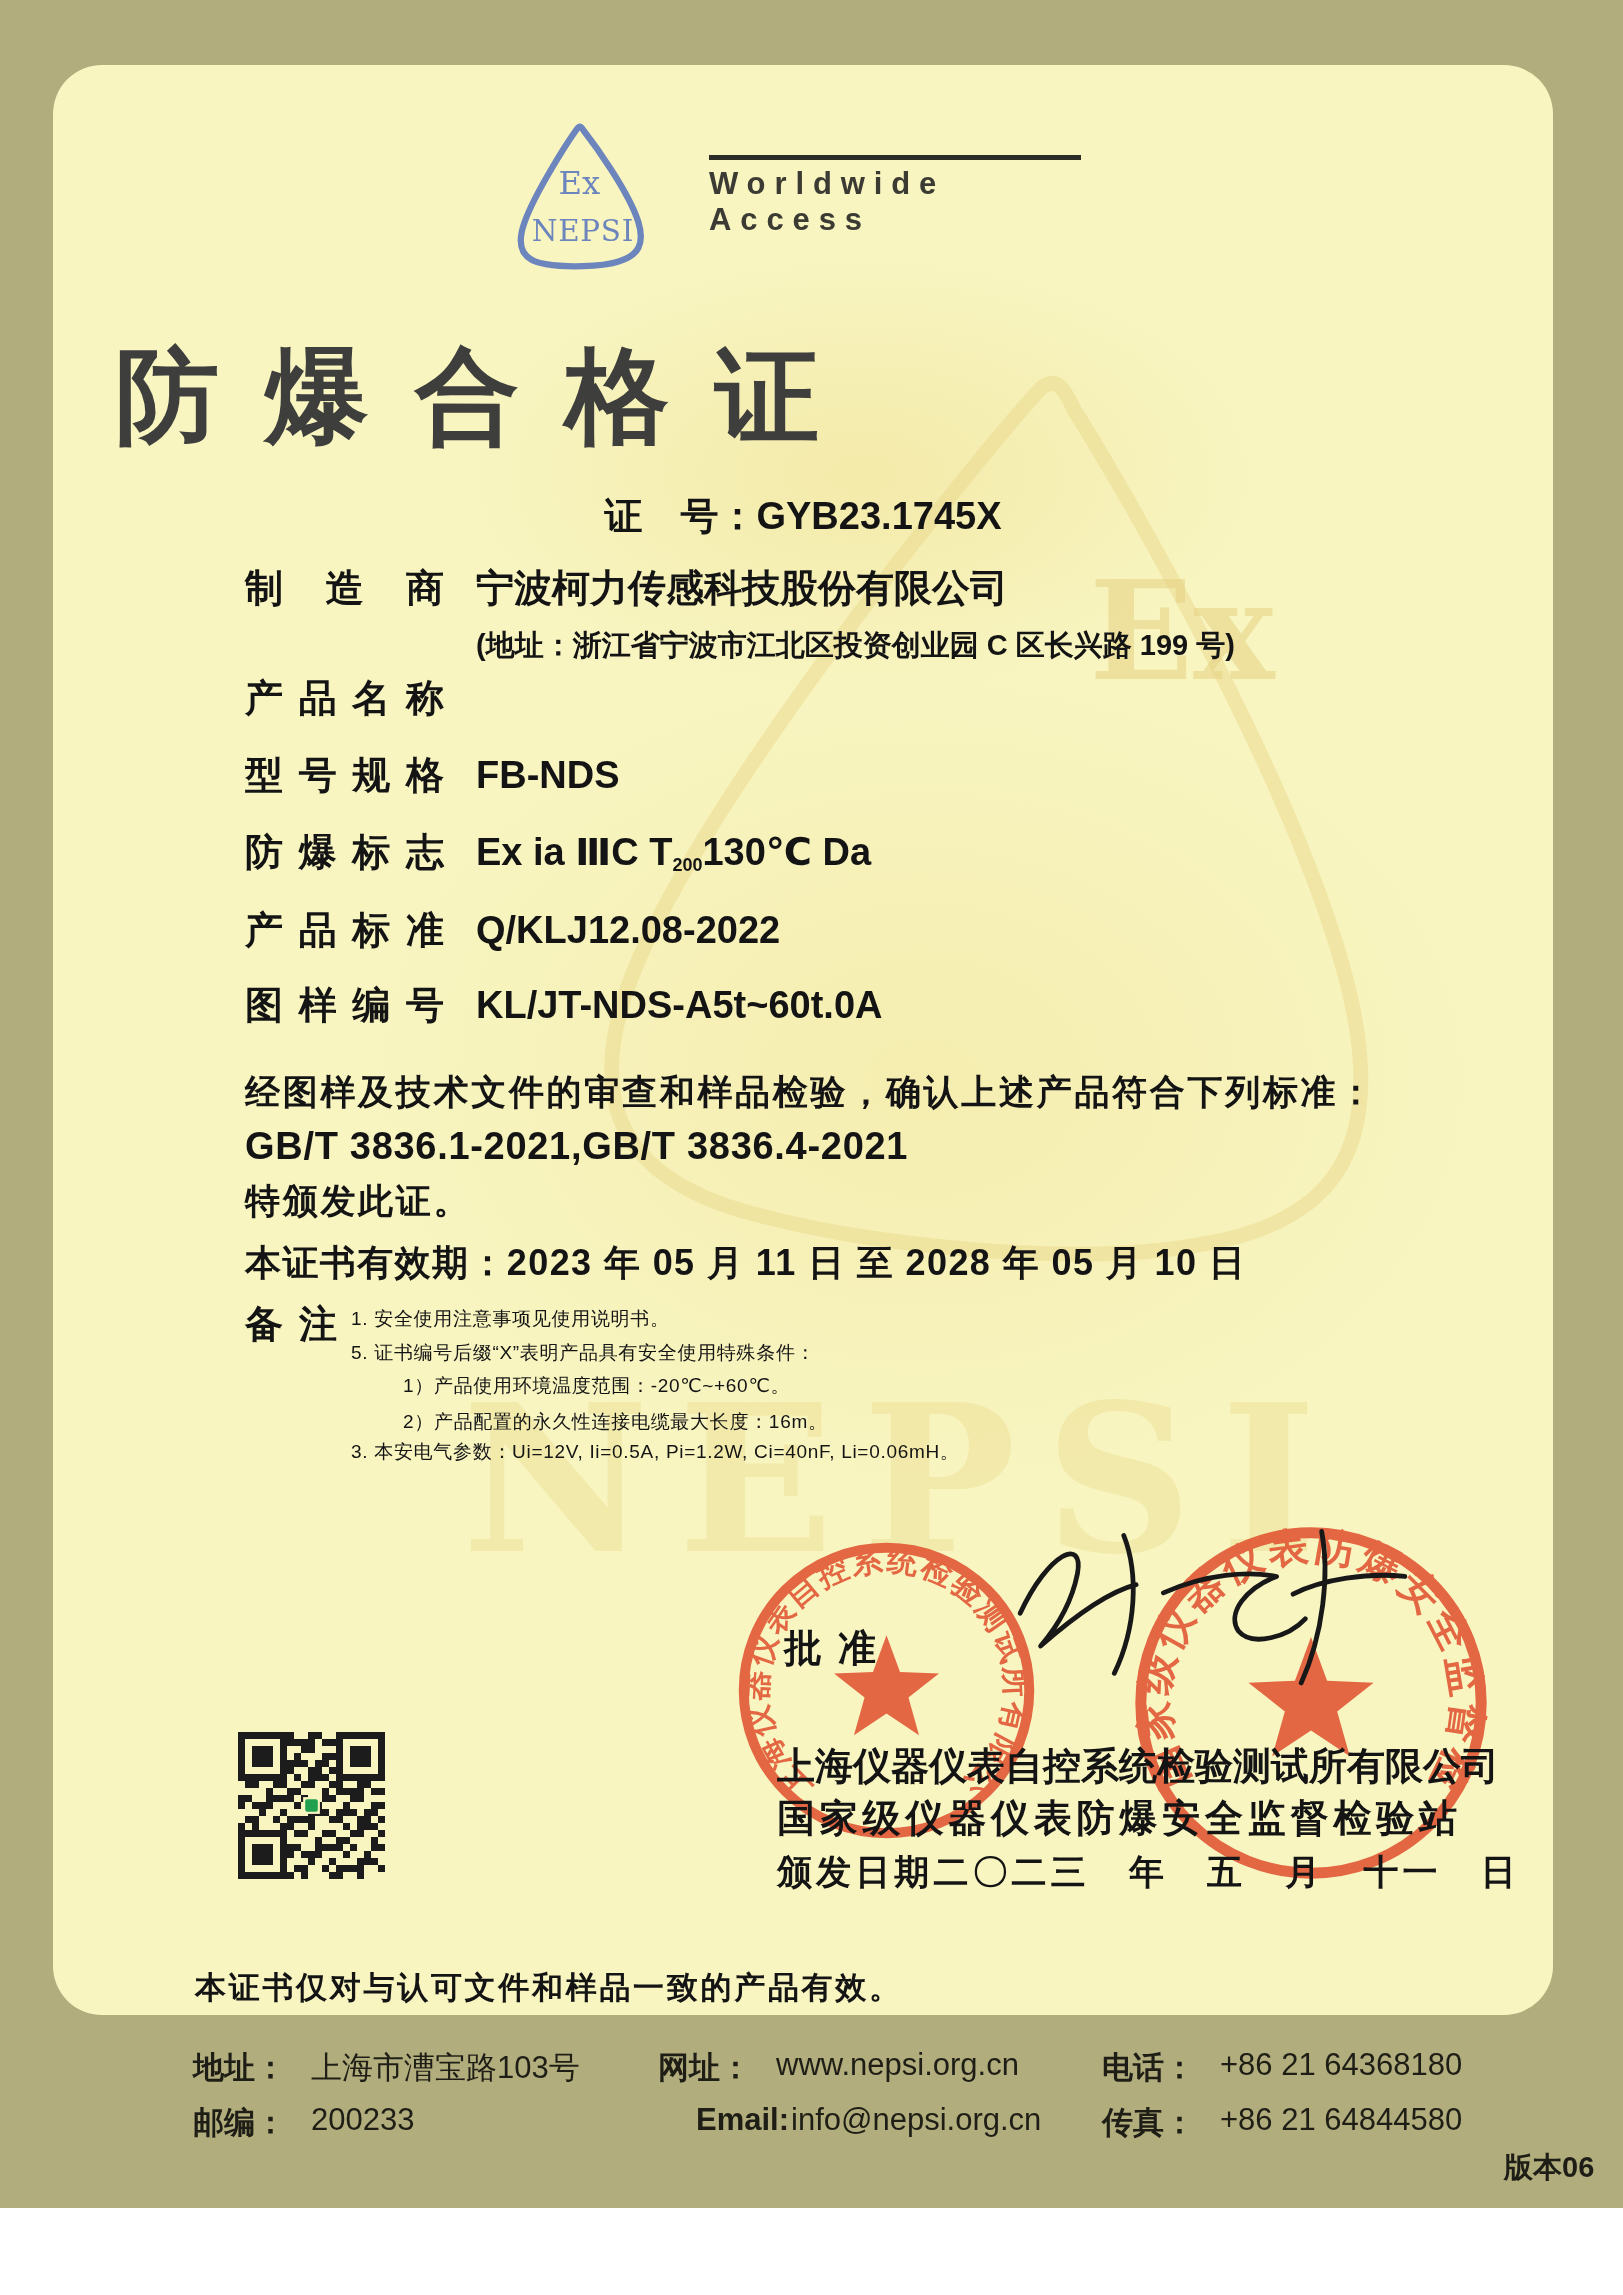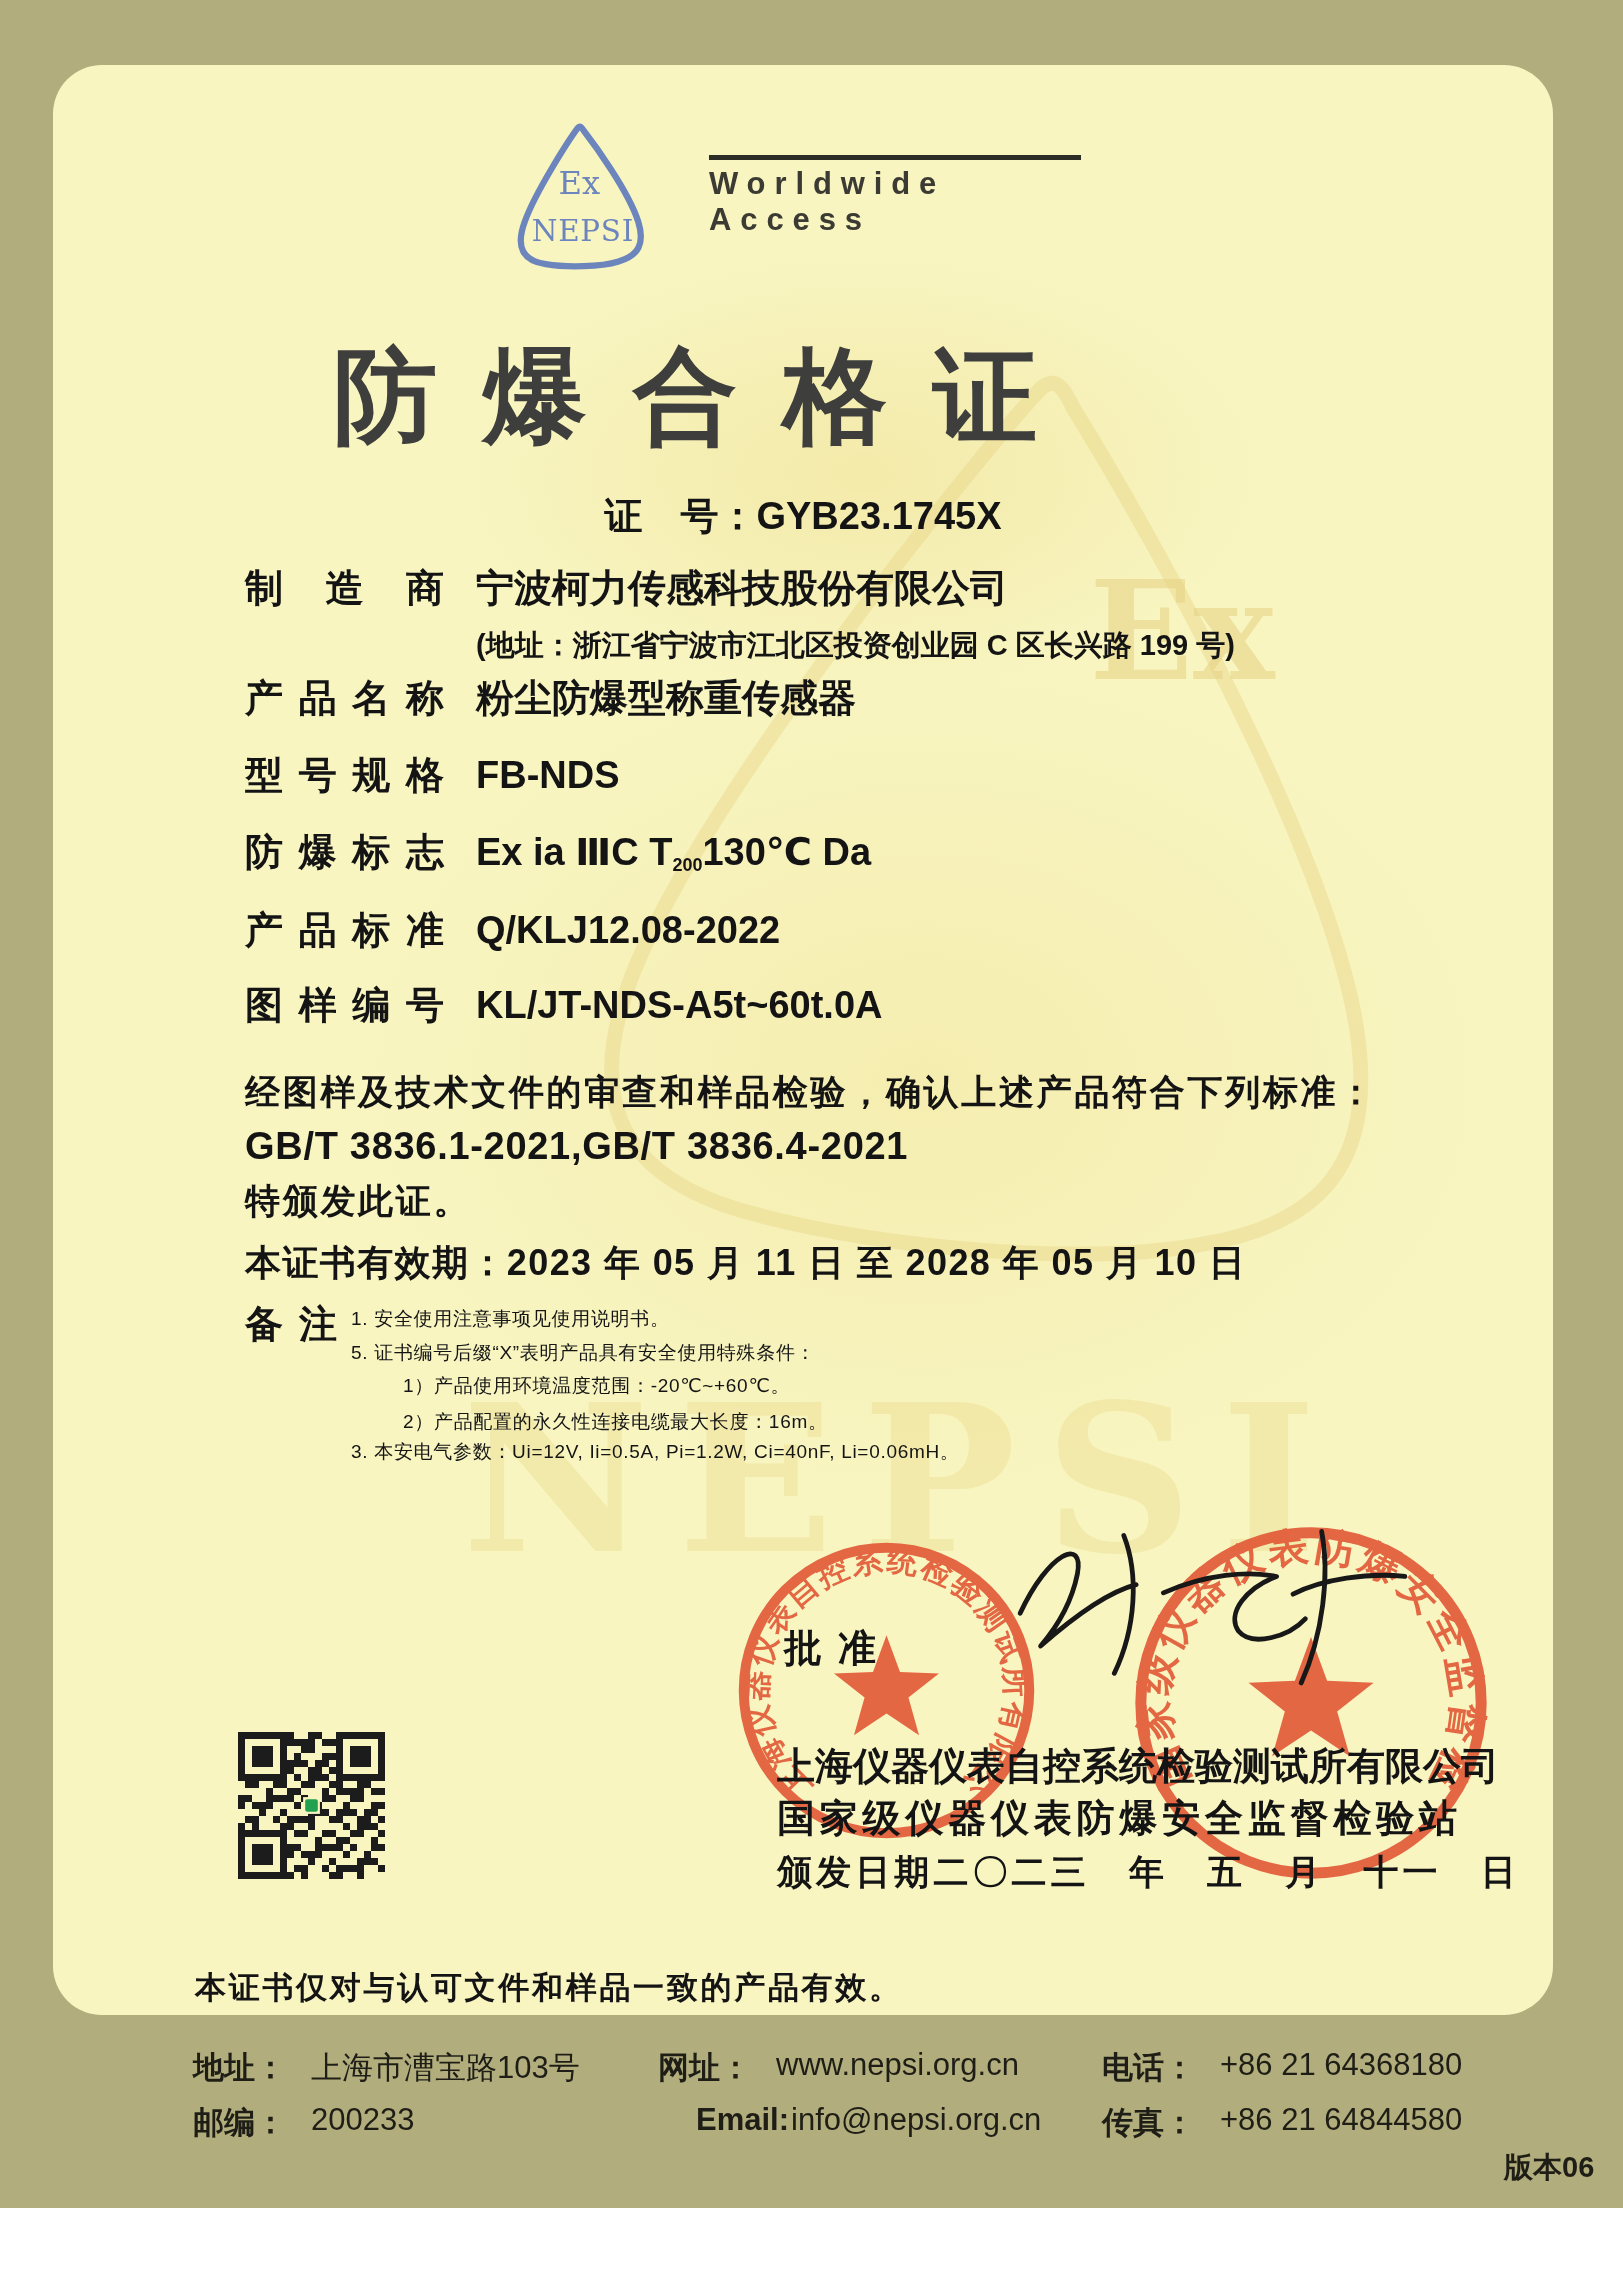--- a/index.html
+++ b/index.html
@@ -17,21 +17,21 @@
   .wm{position:absolute;left:0;top:0;width:1500px;height:1950px;pointer-events:none;}
 
   
   .nepsi{left:455px;top:57px;width:140px;height:150px;}
   .sitiias{left:656px;top:83px;width:382px;}
   .sit-letters{font-weight:800;font-size:74px;line-height:74px;letter-spacing:1.4px;color:#4a4198;}
   .sit-letters .green{color:#21a04f;}
   .sit-rule{width:372px;height:4.8px;background:#2d2d28;margin-top:6.8px;}
   .sit-tag{margin-top:6.8px;font-weight:bold;font-size:31px;letter-spacing:8.9px;word-spacing:13.6px;color:#3b3b33;}
 
-  .title{left:8px;top:263px;width:1248px;text-align:center;font-size:104px;font-weight:bold;
+  .title{left:16px;top:263px;width:1248px;font-size:104px;font-weight:bold;
          color:#3e3e3c;letter-spacing:46px;padding-left:46px;}
   .certline{left:0;top:426px;width:1500px;text-align:center;font-size:38px;font-weight:bold;}
 
   .lbl{position:absolute;left:192px;width:199px;display:flex;justify-content:space-between;
        font-size:38px;font-weight:bold;line-height:41px;}
   .val{position:absolute;left:423px;font-size:38px;font-weight:bold;line-height:41px;}
   .addr{position:absolute;left:423px;font-size:29px;font-weight:bold;}
   .subsc{font-size:18px;vertical-align:-6.1px;}
 
   .par{position:absolute;left:192px;font-size:35px;font-weight:bold;letter-spacing:2.7px;text-align:center;}
@@ -94,21 +94,20 @@
         </div>
       <div class="val" style="top:503px">宁波柯力传感科技股份有限公司</div>
       <div class="addr" style="top:561px">(地址：浙江省宁波市江北区投资创业园 C 区长兴路 199 号)</div>
 
       <div class="lbl" style="top:613px">
           <span>产</span>
           <span>品</span>
           <span>名</span>
           <span>称</span>
         </div>
-      <div class="val" style="top:613px">粉尘防爆型称重传感器</div>
 
       <div class="lbl" style="top:690px">
           <span>型</span>
           <span>号</span>
           <span>规</span>
           <span>格</span>
         </div>
       <div class="val" style="top:690px">FB-NDS</div>
 
       <div class="lbl" style="top:767px">

